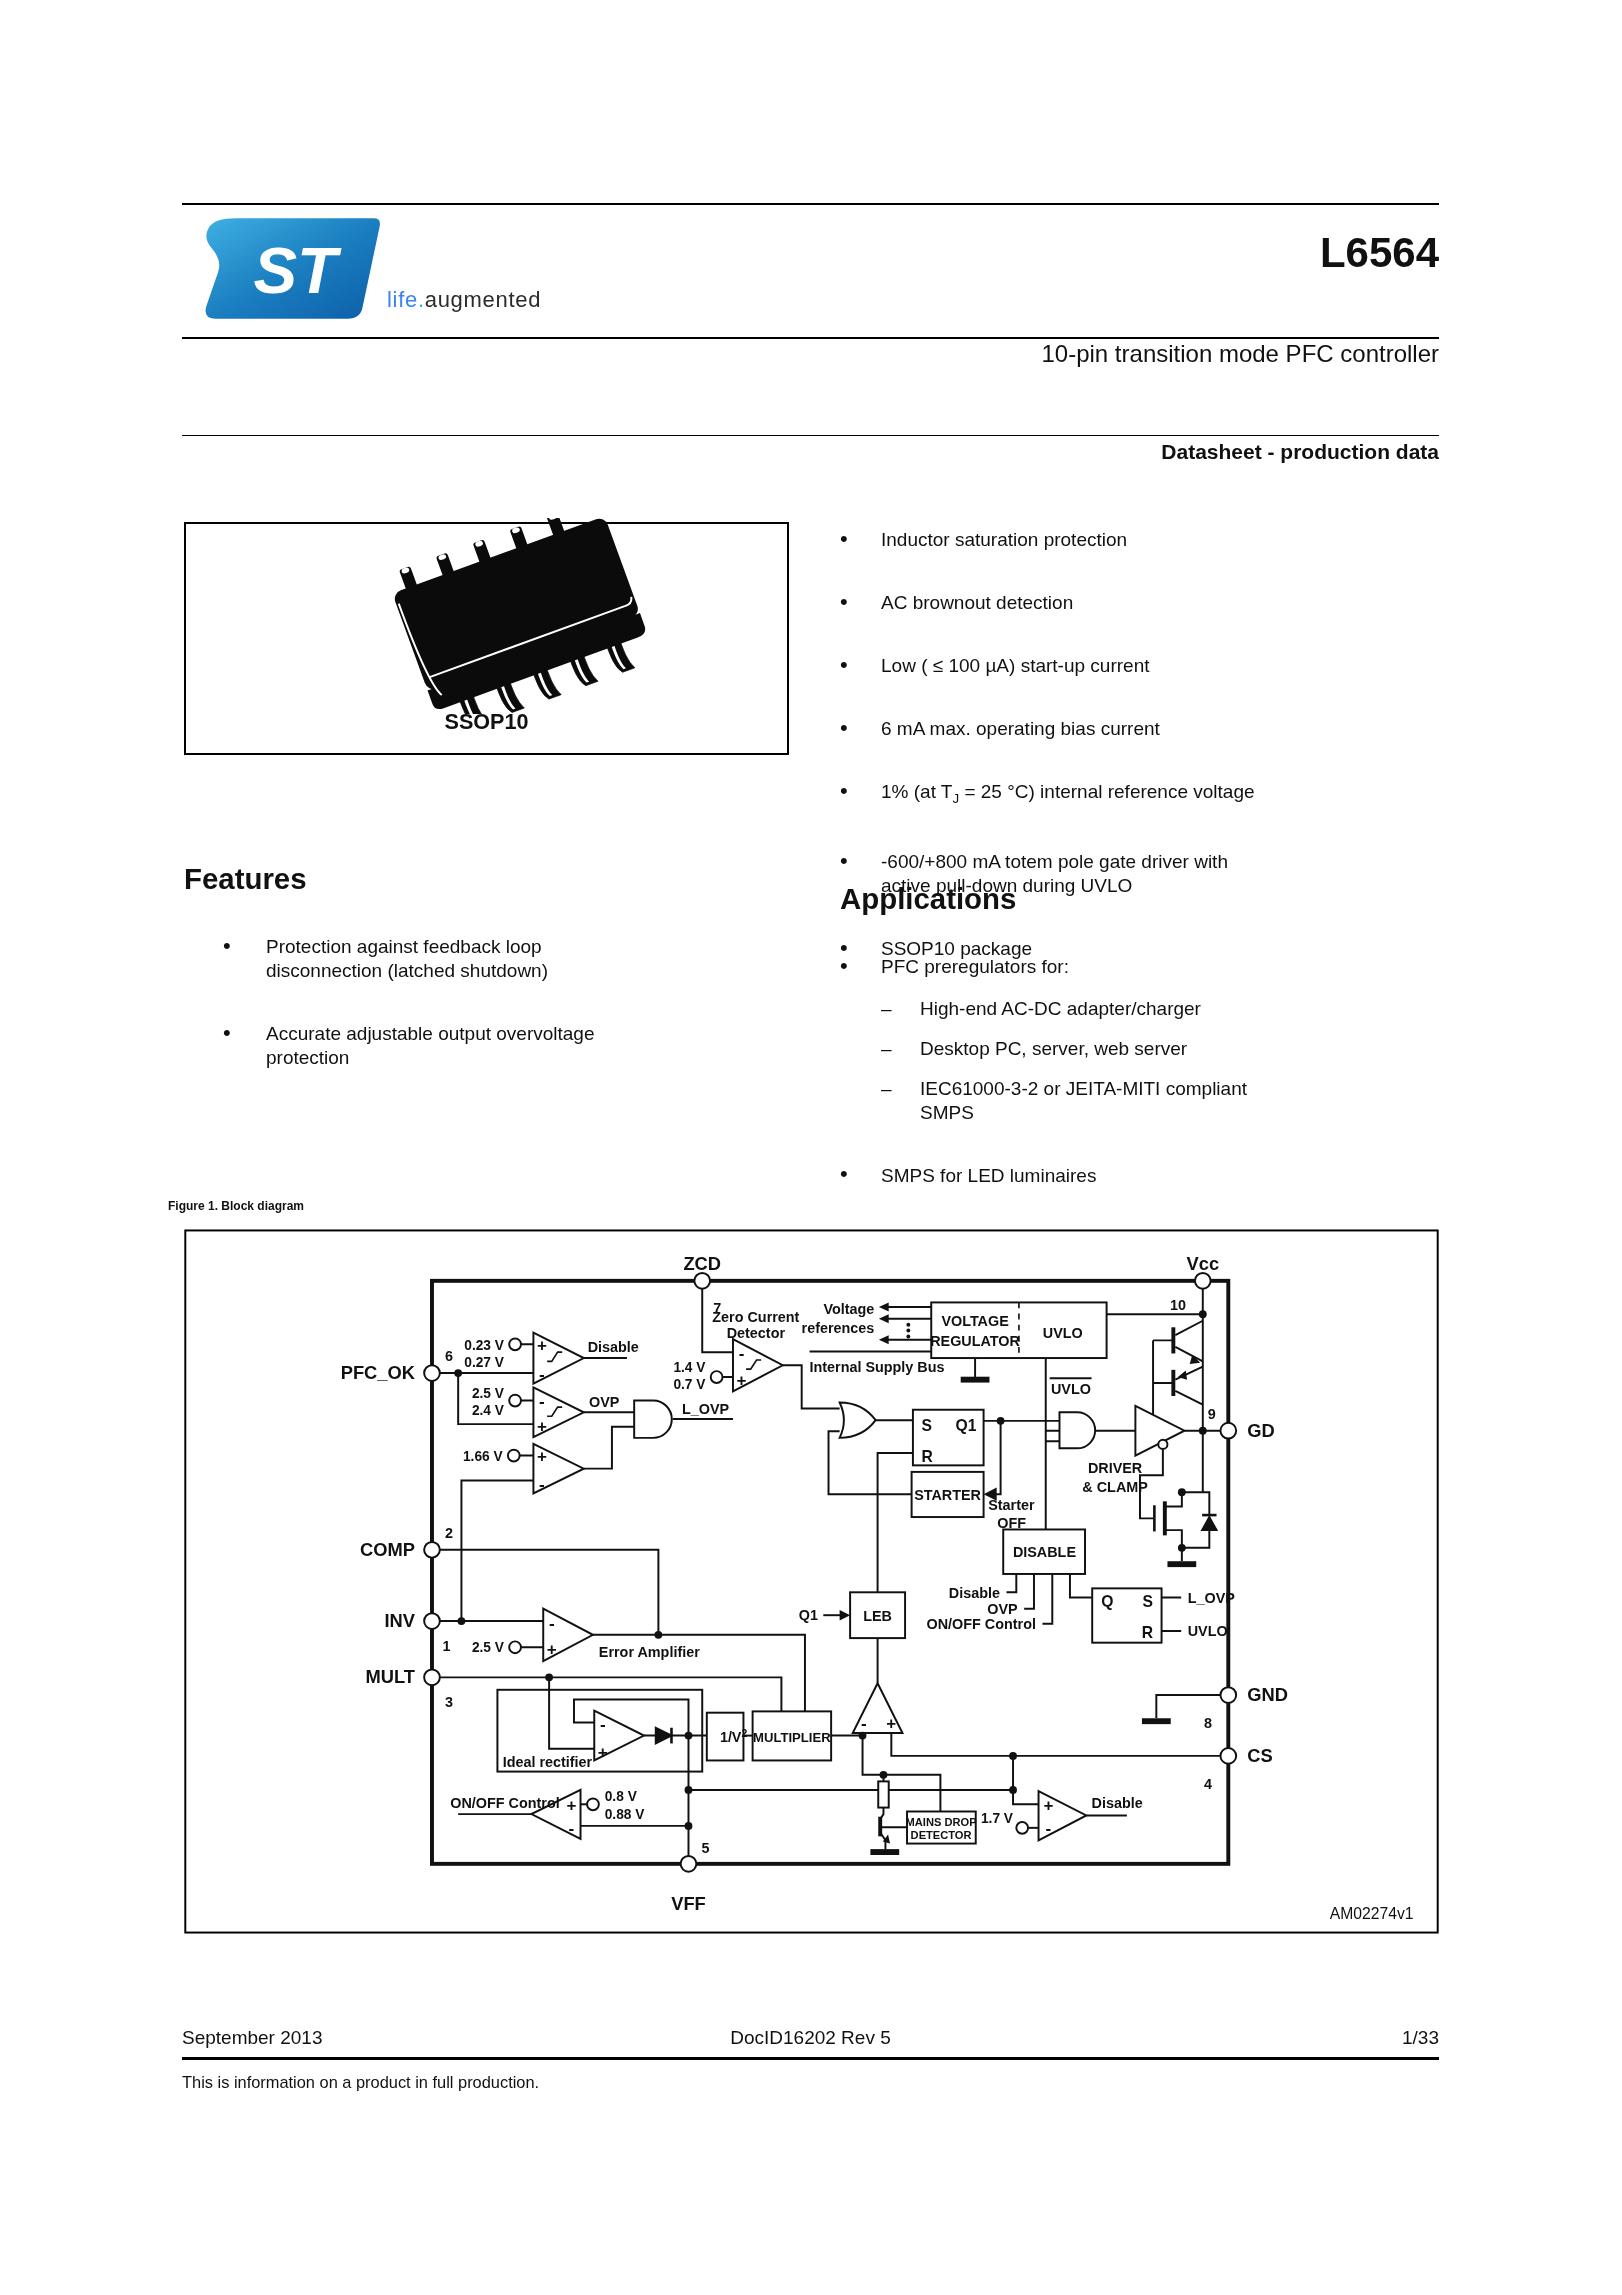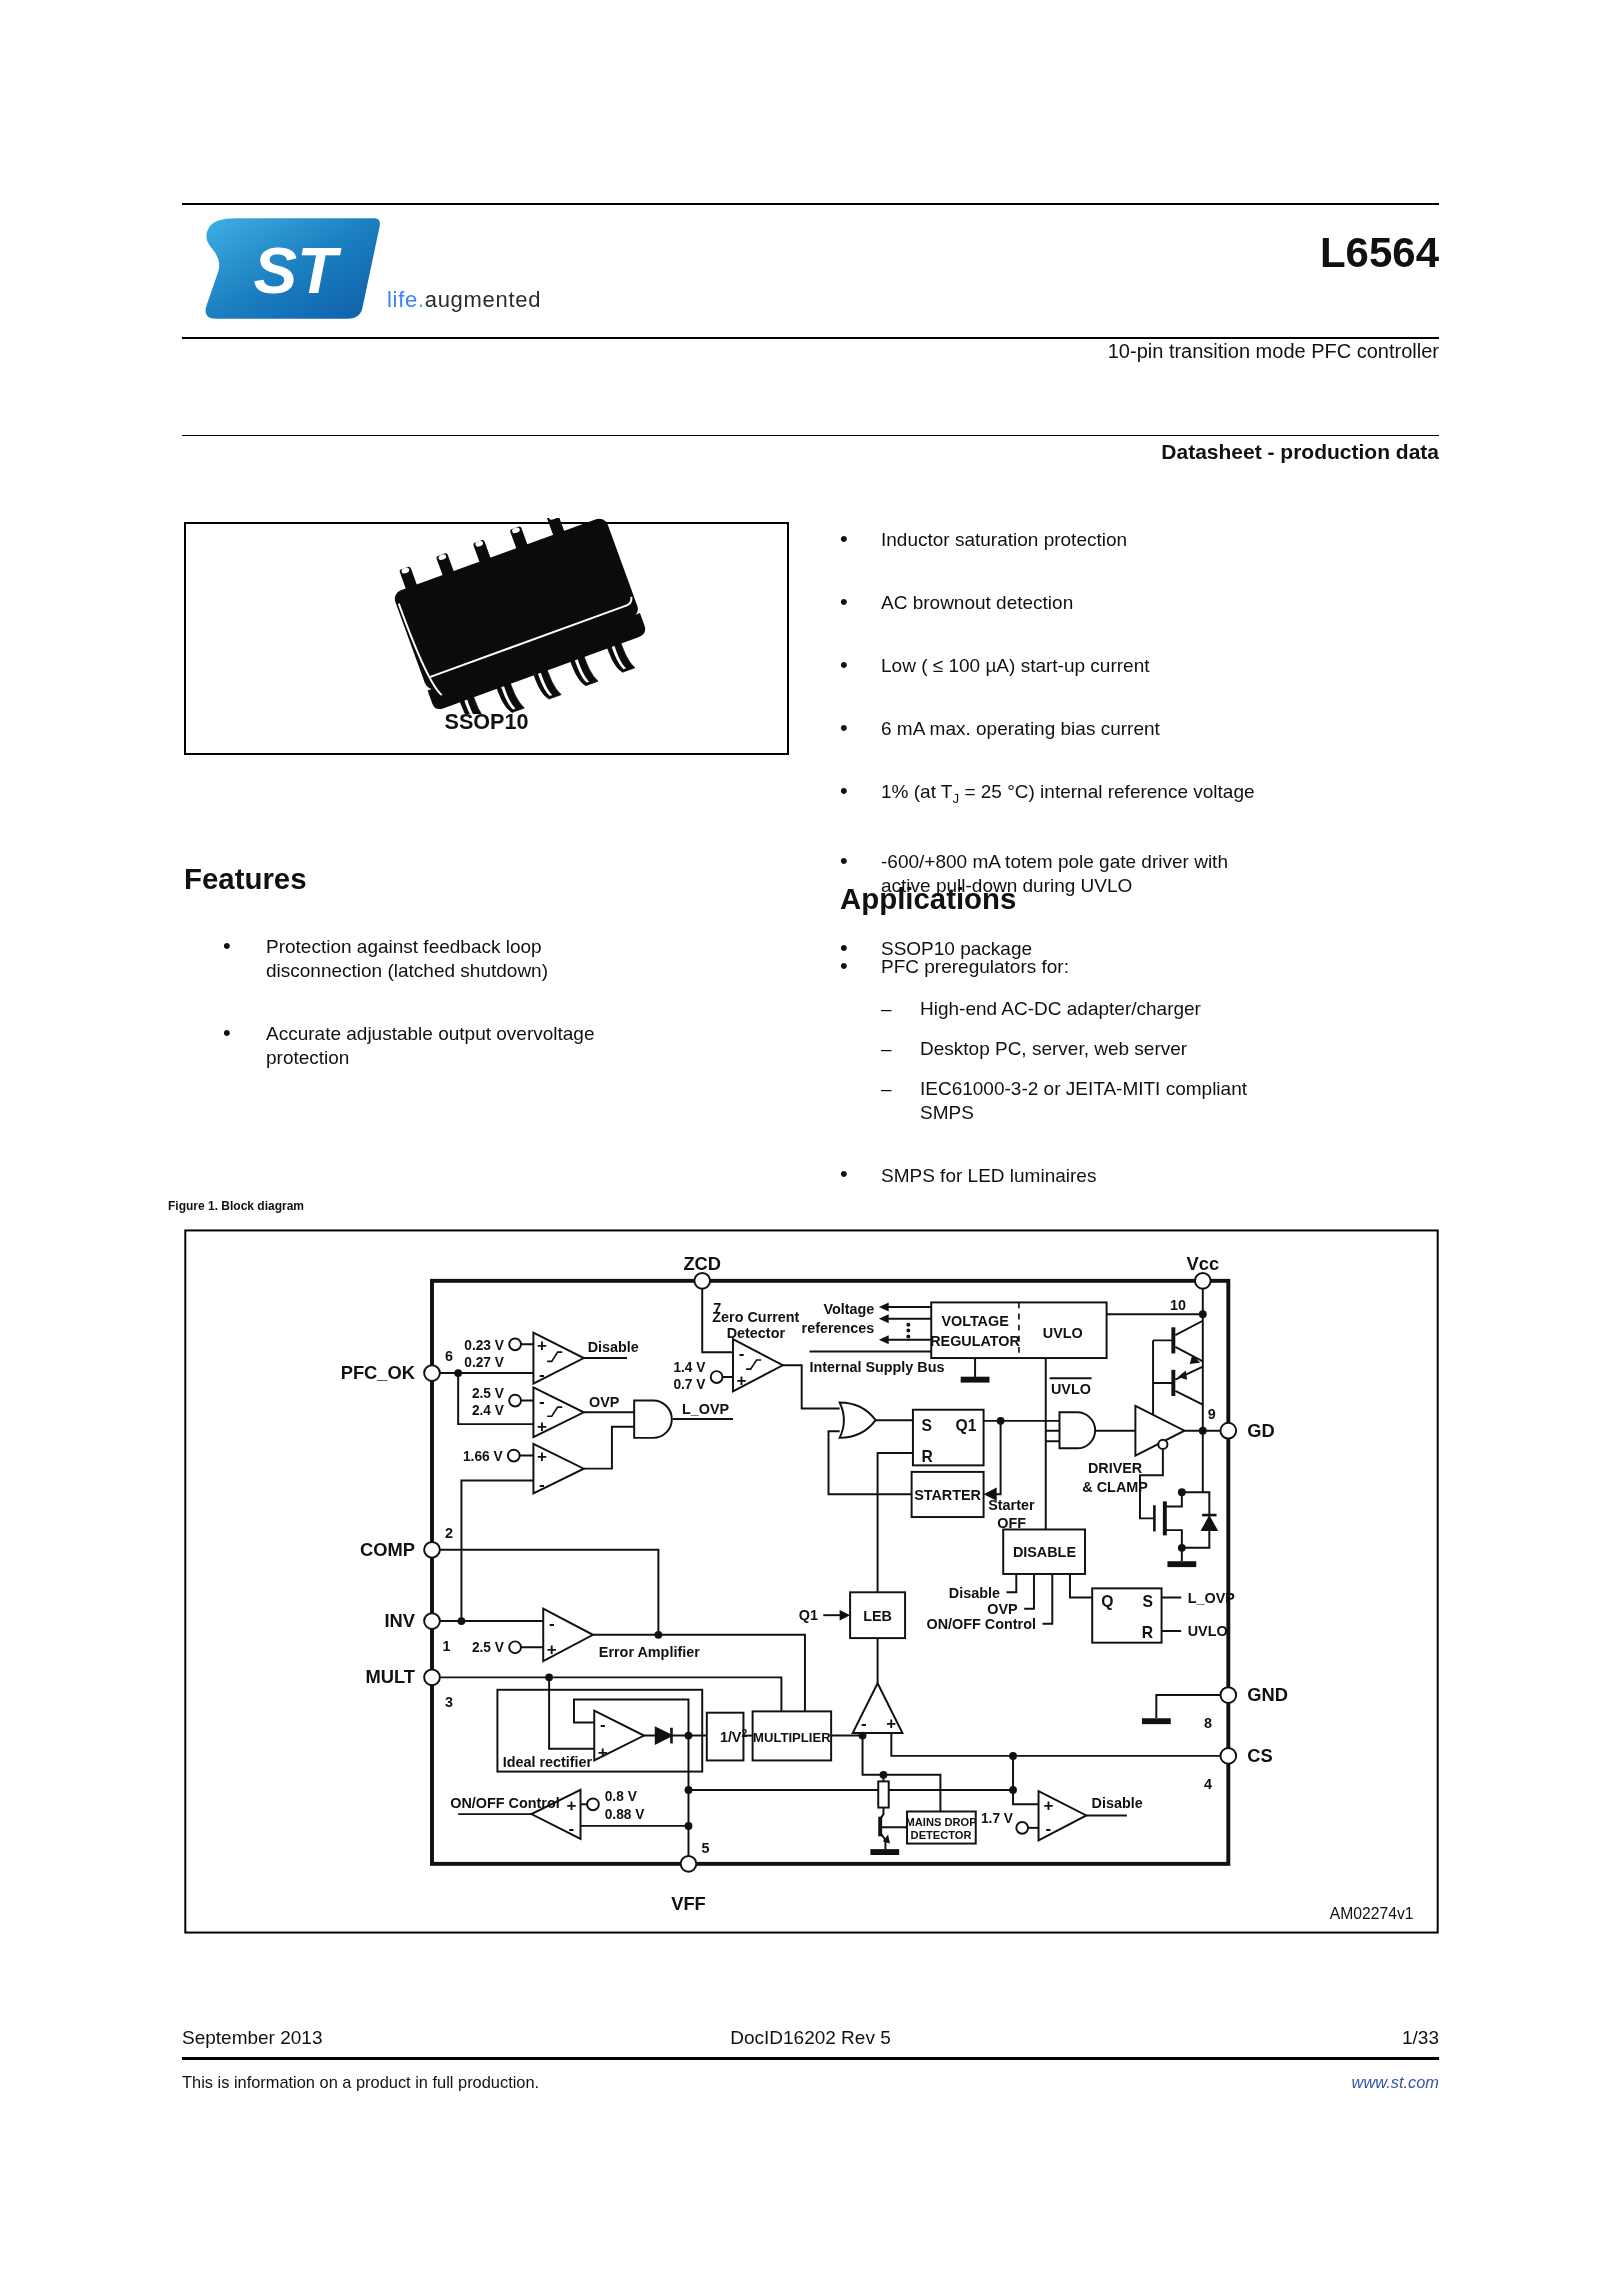--- a/index.html
+++ b/index.html
@@ -2,21 +2,21 @@
 <html style="font-size:10.5px"><head>
 <meta charset="utf-8">
 <style>
   html,body{margin:0;padding:0;background:#888;}
   #page{position:relative;width:1622px;height:2295px;background:#ffffff;
         font-family:"Liberation Sans", sans-serif;color:#111;overflow:hidden;}
   .abs{position:absolute;}
   .rule{position:absolute;background:#000;height:2px;}
   
   #product-title{position:absolute;right:183px;top:217px;font-size:42px;font-weight:bold;margin-top:12px;}
-  #subtitle{position:absolute;right:183px;top:340px;font-size:20px;}
+  #subtitle{position:absolute;right:183px;top:340px;font-size:24px;}
   #doc-type{position:absolute;right:183px;top:440px;font-size:21px;font-weight:bold;}
   #logo-tagline{position:absolute;left:387px;top:287px;font-size:22px;letter-spacing:0.7px;}
   
   #package-box{position:absolute;left:184px;top:522px;width:601px;height:229px;border:2px solid #000;}
   #package-name{position:absolute;left:0;width:100%;text-align:center;top:185px;font-size:21.6px;font-weight:bold;}
   
   ul.blt{list-style:none;margin:0;padding:0;font-size:19px;line-height:24px;}
   ul.blt>li{position:relative;padding-left:41px;margin-bottom:17px;margin-top:39px;}
   ul.blt>li:before{content:"\2022";position:absolute;left:0;top:-1.3px;font-size:22px;}
   ul.dash{list-style:none;margin:5.2px 0 0 0;padding:0;font-size:19px;line-height:24px;}
@@ -450,16 +450,15 @@
       </g>
     </g>
     <text x="2160" y="2932" text-anchor="end" font-size="24" fill="#111" data-name="figure-watermark">AM02274v1</text>
   </svg>
 
   <div class="abs ftr" style="left:182px;top:2027px;" data-name="footer-date">September 2013</div>
   <div class="abs ftr" style="left:182px;top:2027px;width:1257px;text-align:center;" data-name="footer-docid">DocID16202 Rev 5</div>
   <div class="abs ftr" style="left:182px;top:2027px;width:1257px;text-align:right;" data-name="footer-page-number">1/33</div>
   <div class="rule" style="left:182px;top:2057px;width:1257px;height:3.3px;" data-name="footer-rule"></div>
   <div class="abs note" style="left:182px;top:2073px;" data-name="footer-note">This is information on a product in full production.</div>
-  <div class="abs note" style="left:182px;top:2073px;width:1257px;text-align:right;" data-name="footer-url"><span id="st-url" data-name="st-url-link">www.st.com</span></div>
 
 </div>
 
 
 </body></html>

